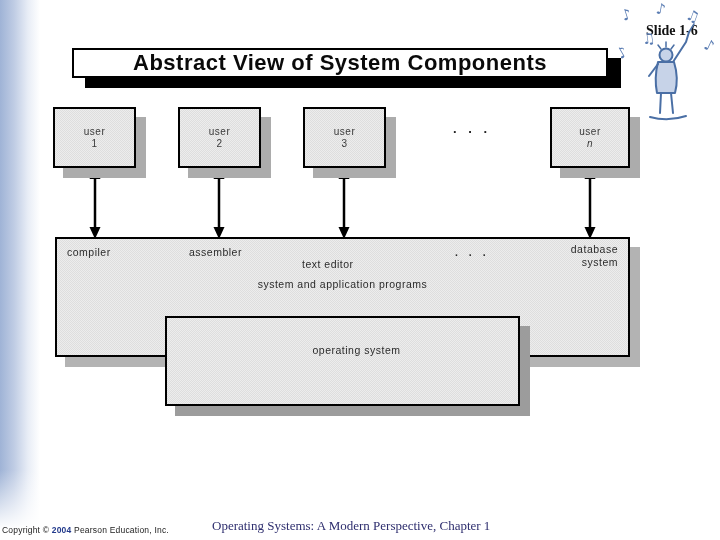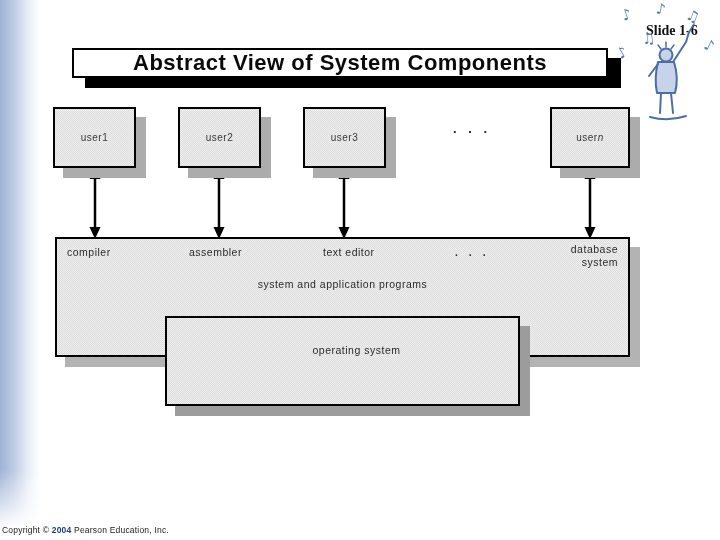--- a/index.html
+++ b/index.html
@@ -21,34 +21,34 @@
   .title-box{position:absolute;left:72px;top:48px;width:532px;height:26px;
     background:#ffffff;border:2px solid #000;box-shadow:13px 10px 0 #000;
     display:flex;align-items:center;justify-content:center;}
   .title-box span{font-size:22px;font-weight:bold;color:#0a0a0a;letter-spacing:.5px;white-space:nowrap;}
   
   .graybox{position:absolute;border:2px solid #000;
     background-color:#e6e6e6;
     background-image:conic-gradient(#ededed 25%,#dedede 0 50%,#ededed 0 75%,#dedede 0);
     background-size:2px 2px;}
   .user-box{width:79px;height:57px;top:107px;box-shadow:10px 10px 0 #acacac;z-index:2;
-    display:flex;flex-direction:row;align-items:center;justify-content:center;
+    display:flex;flex-direction:column;align-items:center;justify-content:center;
     font-size:10px;color:#3a3a3a;line-height:12px;letter-spacing:.5px;}
   .u1{left:53px;} .u2{left:178px;} .u3{left:303px;} .u4{left:550px;width:76px;}
   .it{font-style:italic;}
   .ellipsis-users{position:absolute;left:432px;top:121px;width:80px;text-align:center;
     font-size:13px;font-weight:bold;color:#222;letter-spacing:4px;}
   
   .arrow{position:absolute;top:167px;width:14px;height:72px;z-index:1;}
   .a1{left:88px;} .a2{left:212px;} .a3{left:337px;} .a4{left:583px;}
   
   .big-box{left:55px;top:237px;width:571px;height:116px;box-shadow:10px 10px 0 #b3b3b3;z-index:2;
     font-size:10.5px;color:#2b2b2b;letter-spacing:.5px;}
   .big-box .lbl{position:absolute;top:7px;white-space:nowrap;}
-  .lbl-compiler{left:10px;} .lbl-assembler{left:132px;} .lbl-texteditor{left:266px;}
+  .lbl-compiler{left:10px;} .lbl-assembler{left:132px;} .lbl-texteditor{left:245px;margin-top:12px;}
   .lbl-dots{left:398px;font-weight:bold;letter-spacing:4px;}
   .lbl-db{position:absolute;right:10px;top:4px;text-align:right;line-height:13px;}
   .big-caption{position:absolute;left:0;right:0;top:39px;text-align:center;letter-spacing:.5px;}
   
   .os-box{left:165px;top:316px;width:351px;height:86px;box-shadow:10px 10px 0 #9c9c9c;z-index:3;
     font-size:10.5px;color:#2b2b2b;letter-spacing:.5px;}
   .os-box span{position:absolute;left:0;right:0;top:26px;text-align:center;padding-left:28px;}
   
   .hw-box{left:268px;top:377px;width:146px;height:86px;box-shadow:10px 10px 0 #9c9c9c;z-index:4;
     font-size:10.5px;color:#2b2b2b;letter-spacing:.5px;}
@@ -143,14 +143,15 @@
     </span>
     <span class="big-caption">system and application programs</span>
   </div>
 
   <div class="graybox os-box">
     <span>operating system</span>
   </div>
 
 
   <div class="copyright"><span>Copyright © </span><b>2004</b><span> Pearson Education, Inc.</span></div>
+  <div class="book-title">Operating Systems: A Modern Perspective, Chapter 1</div>
 
 </div>
 
 </body></html>

